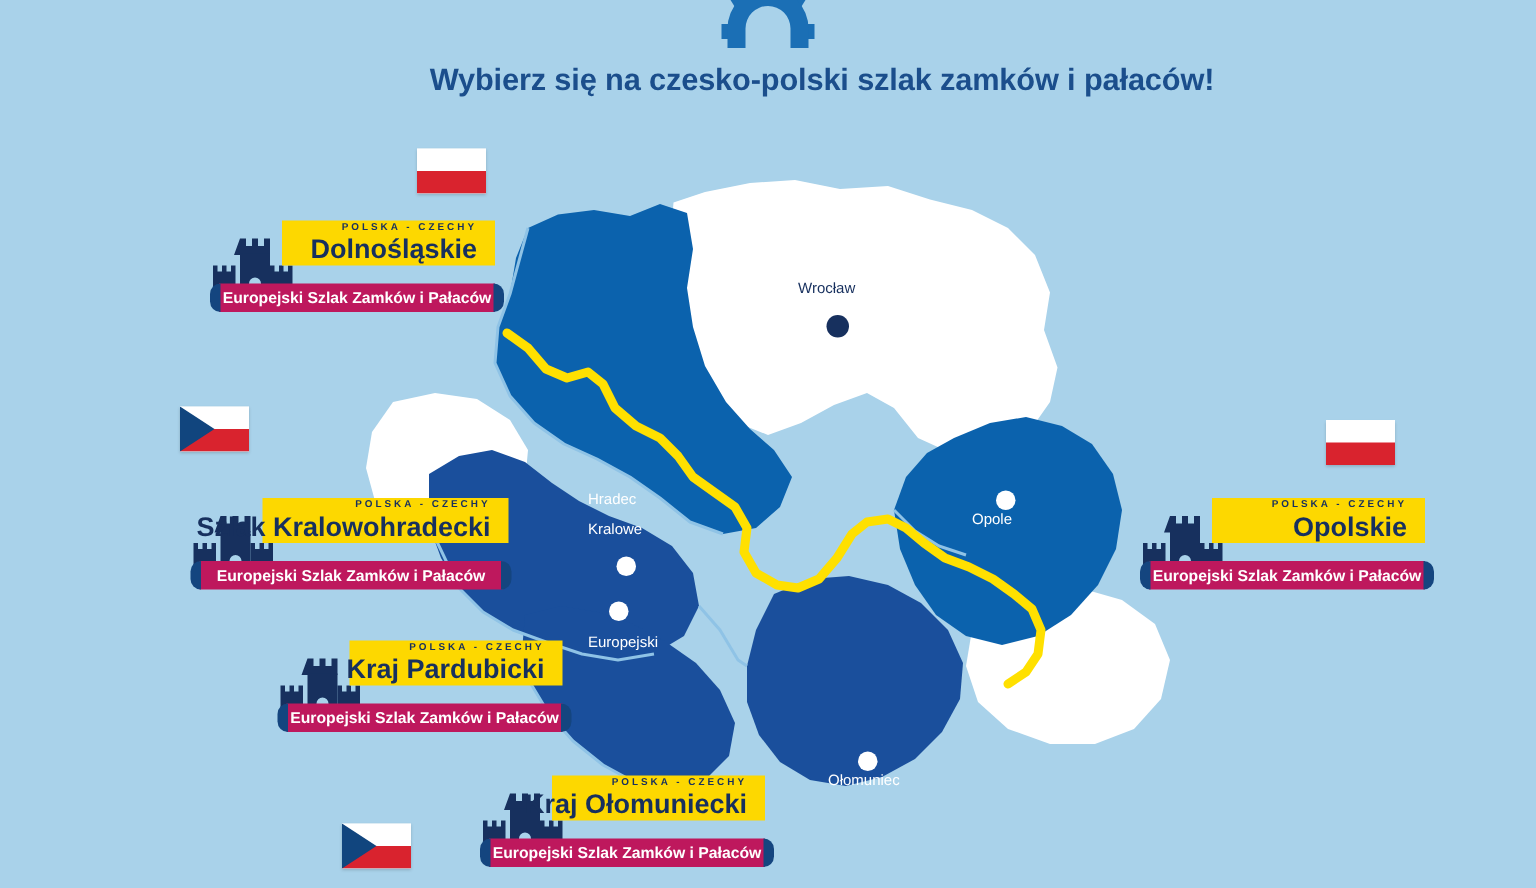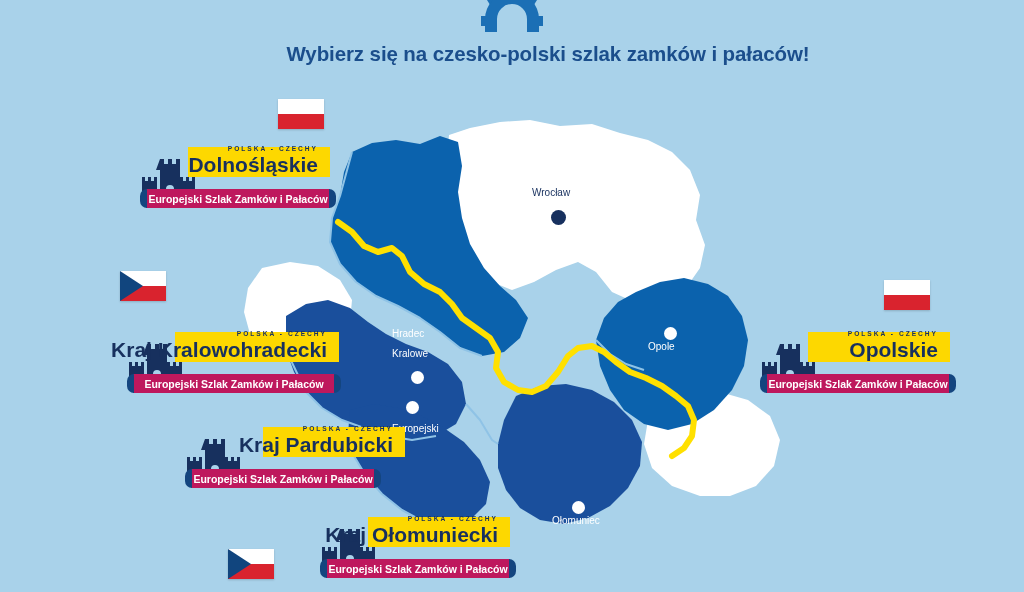--- a/index.html
+++ b/index.html
@@ -44,21 +44,21 @@
     position:absolute;height:30px;background:#fdd800;
     display:flex;align-items:flex-end;justify-content:flex-end;
     padding:0 12px 2px 0;box-sizing:border-box;
   }
   .badge .yellow .ystack{display:flex;flex-direction:column;align-items:flex-end;line-height:1;}
   .badge .kicker{
     font-size:6.6px;letter-spacing:2.0px;color:#17305e;font-weight:bold;
     margin-bottom:1px;white-space:nowrap;
   }
   .badge .region{
-    font-size:21px;font-weight:bold;color:#17305e;white-space:nowrap;line-height:1;
+    font-size:18px;font-weight:bold;color:#17305e;white-space:nowrap;line-height:1;
   }
   .badge .ribbon{
     position:absolute;height:19px;background:#be185d;color:#ffffff;
     display:flex;align-items:center;justify-content:center;
     font-size:10.5px;font-weight:bold;white-space:nowrap;box-sizing:border-box;
   }
   .badge .ribbon::before,.badge .ribbon::after{
     content:"";position:absolute;top:0;width:7px;height:19px;background:#14457f;
   }
   .badge .ribbon::before{left:-6px;border-radius:9px 0 0 9px;}
@@ -207,36 +207,36 @@
       <g fill="#17305e">
         <path d="M20,4 h4 v5 h4 v-5 h4 v5 h4 v-5 h4 v11 h-24 z"></path>
         <path d="M20,14 h20 v34 h-6 v-14 a4,4 0 0,0 -8,0 v14 h-6 z"></path>
         <path d="M2,22 h3 v4 h3 v-4 h3 v4 h3 v-4 h3 v26 h-15 z"></path>
         <path d="M40,22 h3 v4 h3 v-4 h3 v4 h3 v-4 h3 v26 h-15 z"></path>
       </g>
     </svg>
     <div class="yellow" style="left:48px;top:4px;width:164px;">
       <div class="ystack">
         <div class="kicker">POLSKA - CZECHY</div>
-        <div class="region">Kraj Kralowohradecki</div>
+        <div class="region">Szlak Kralowohradecki</div>
       </div>
     </div>
     <div class="ribbon" style="left:6px;top:46px;width:202px;">Europejski Szlak Zamków i Pałaców</div>
   </div>
 
   <div class="badge" style="left:185px;top:423px;width:190px;height:72px;">
     <svg class="castle" width="56" height="50" viewBox="0 0 56 50">
       <g fill="#17305e">
         <path d="M20,4 h4 v5 h4 v-5 h4 v5 h4 v-5 h4 v11 h-24 z"></path>
         <path d="M20,14 h20 v34 h-6 v-14 a4,4 0 0,0 -8,0 v14 h-6 z"></path>
         <path d="M2,22 h3 v4 h3 v-4 h3 v4 h3 v-4 h3 v26 h-15 z"></path>
         <path d="M40,22 h3 v4 h3 v-4 h3 v4 h3 v-4 h3 v26 h-15 z"></path>
       </g>
     </svg>
-    <div class="yellow" style="left:48px;top:4px;width:142px;margin-left:30px;">
+    <div class="yellow" style="left:48px;top:4px;width:142px;">
       <div class="ystack">
         <div class="kicker">POLSKA - CZECHY</div>
         <div class="region">Kraj Pardubicki</div>
       </div>
     </div>
     <div class="ribbon" style="left:6px;top:46px;width:184px;">Europejski Szlak Zamków i Pałaców</div>
   </div>
 
   <div class="badge" style="left:320px;top:513px;width:190px;height:72px;">
     <svg class="castle" width="56" height="50" viewBox="0 0 56 50">

